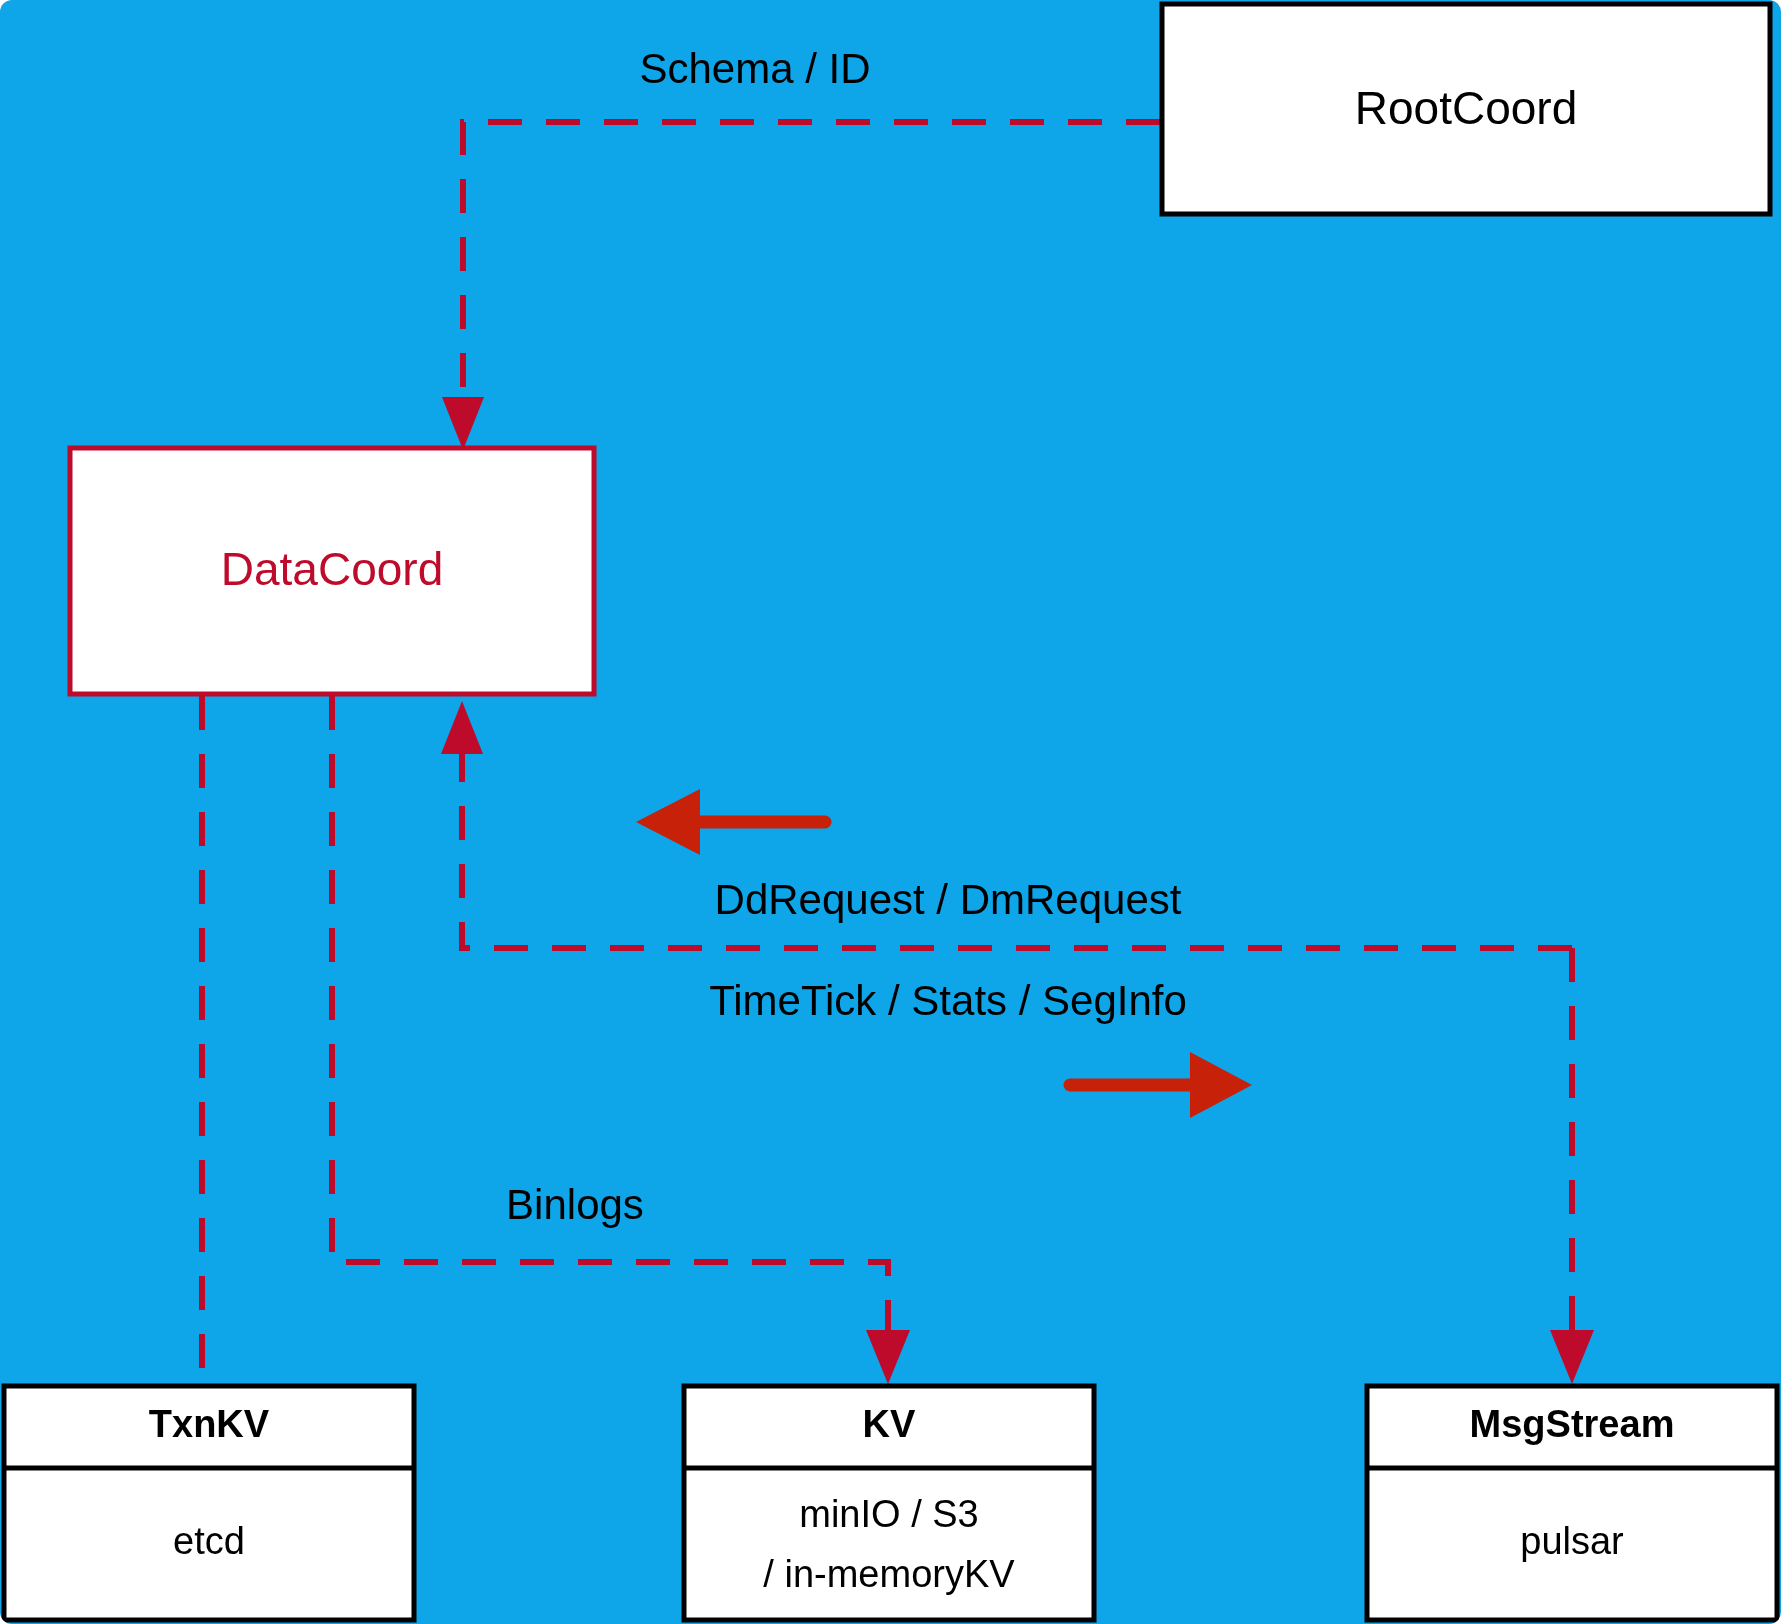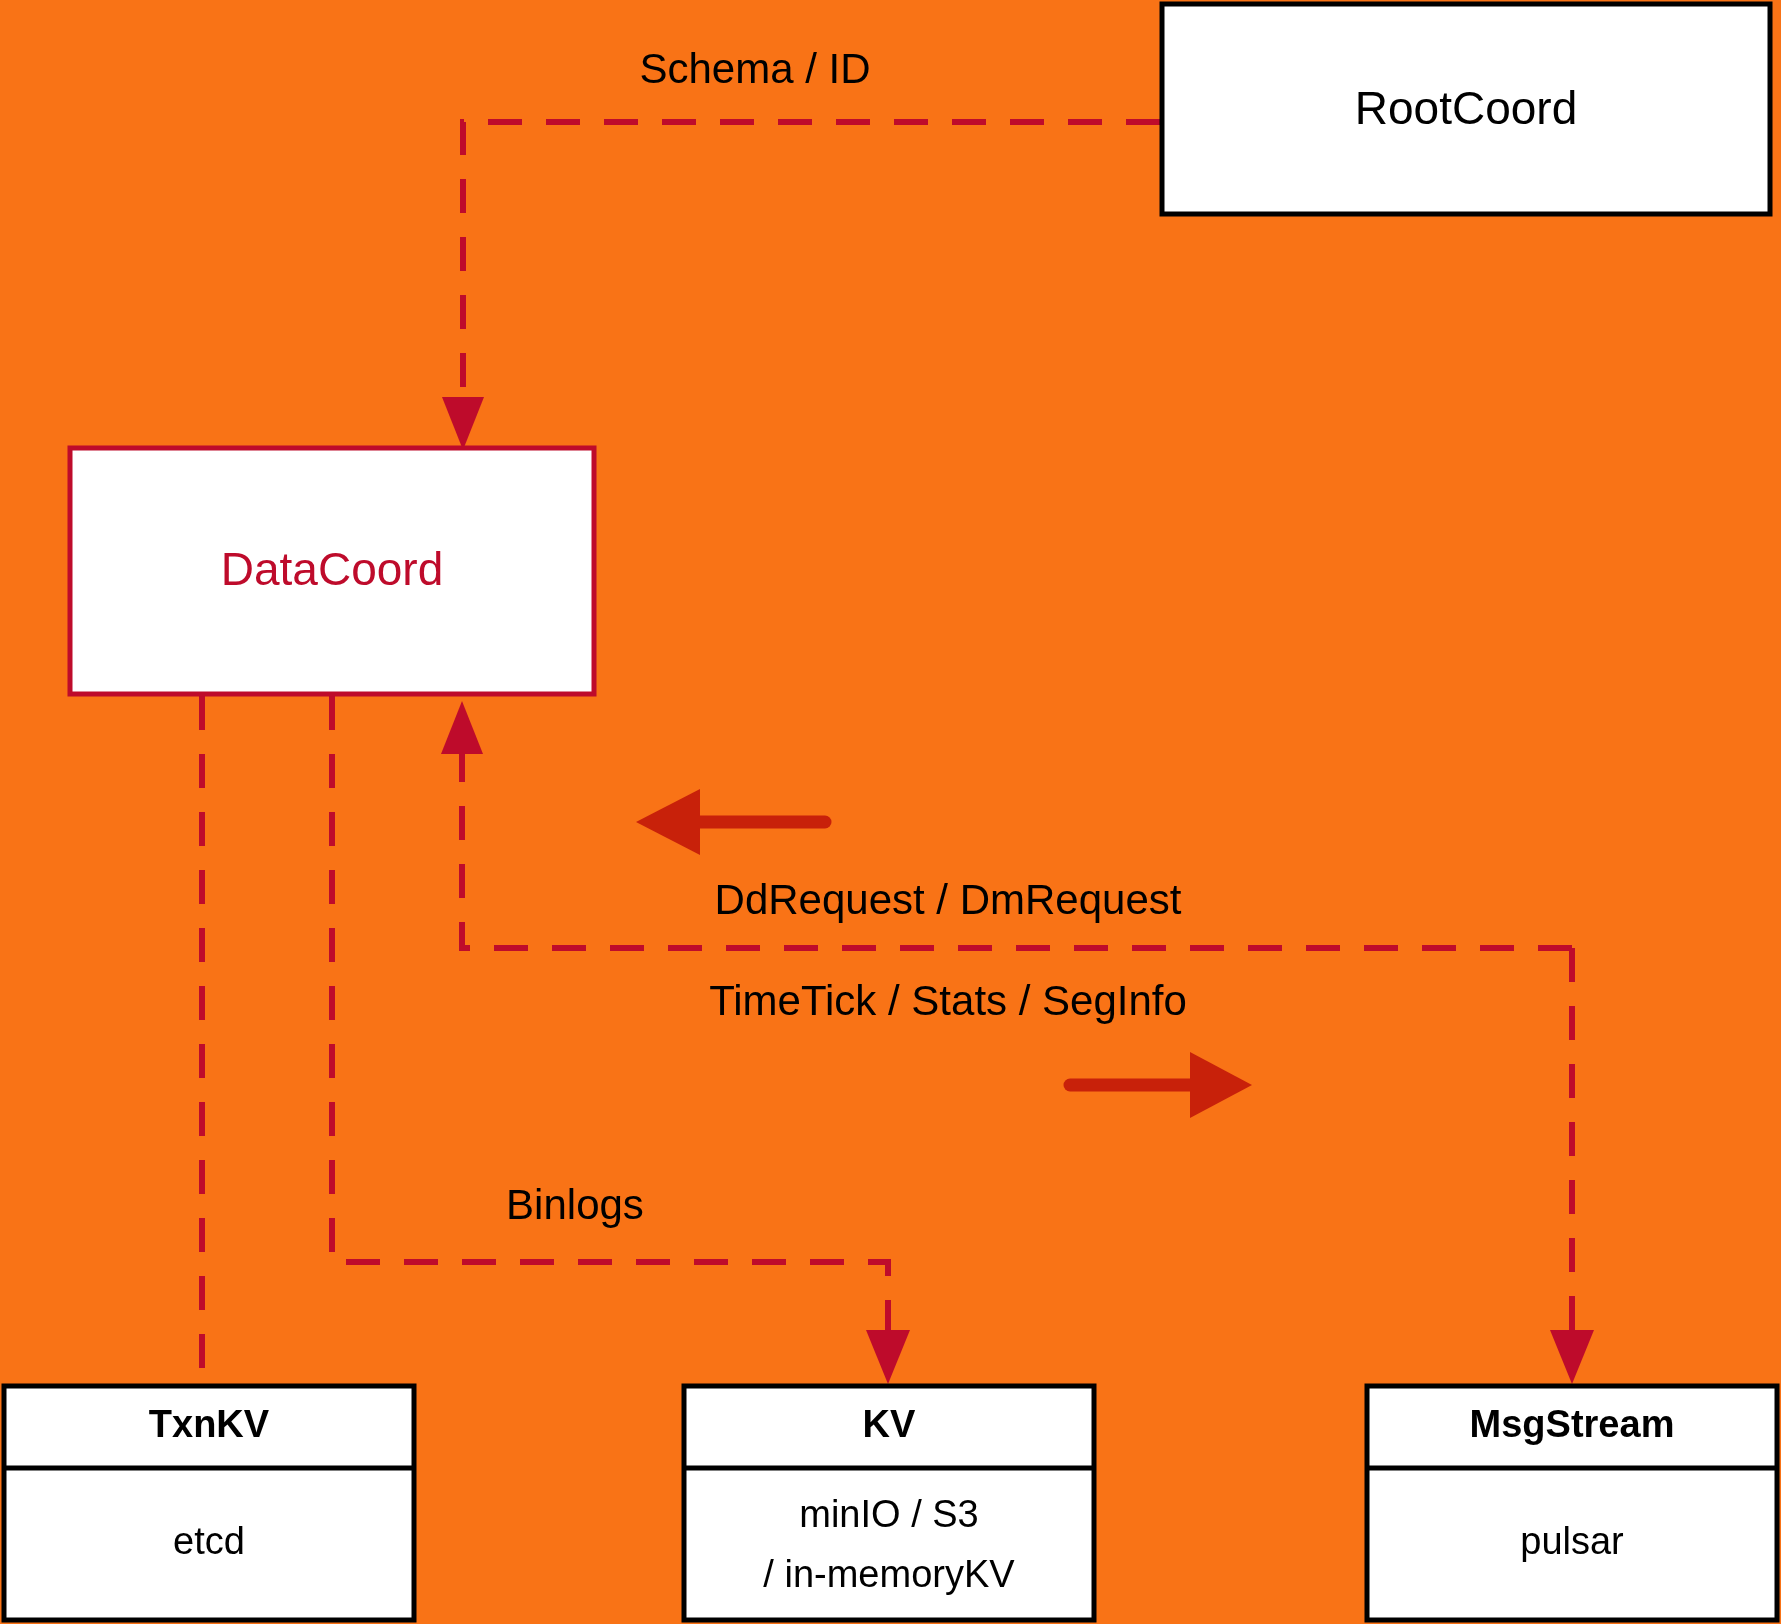--- a/index.html
+++ b/index.html
@@ -7,22 +7,23 @@
     padding: 0;
     background: #ffffff;
   }
   body {
     font-family: "Liberation Sans", sans-serif;
   }
   #diagram-root {
     position: relative;
     width: 1781px;
     height: 1624px;
-    background: #f97316;
+    background: #0ea5e9;
     overflow: hidden;
+    border-radius: 12px;
   }
   svg#diagram-svg {
     position: absolute;
     top: 0;
     left: 0;
     width: 1781px;
     height: 1624px;
     display: block;
   }
   .box-label {

